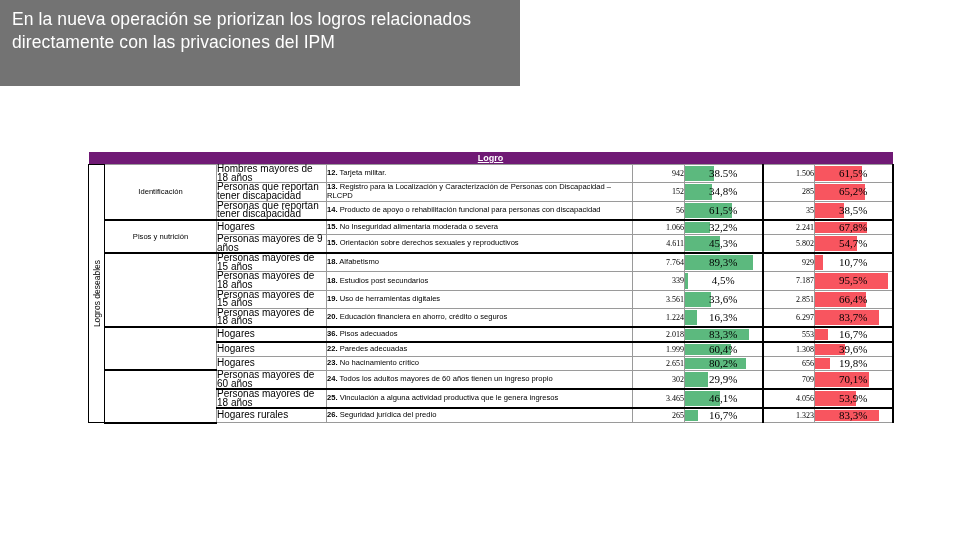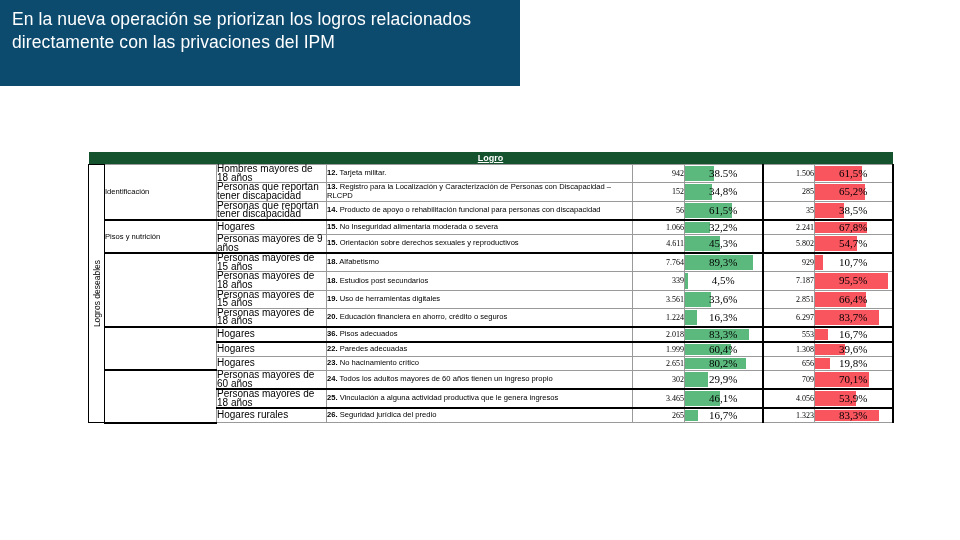--- a/index.html
+++ b/index.html
@@ -1,31 +1,31 @@
 <!DOCTYPE html>
 <html><head>
 <meta charset="utf-8">
 <style>
   html,body{margin:0;padding:0;}
   body{width:960px;height:540px;background:#ffffff;font-family:"Liberation Sans",sans-serif;overflow:hidden;position:relative;}
 
-  #title-banner{position:absolute;left:0;top:0;width:520px;height:86px;background:#0c4a6e;box-sizing:border-box;padding:8px 10px 0 12px;}
+  #title-banner{position:absolute;left:0;top:0;width:520px;height:86px;background:#737373;box-sizing:border-box;padding:8px 10px 0 12px;}
   #title-banner .ttl{color:#ffffff;font-size:17.5px;line-height:23px;letter-spacing:.1px;}
 
   #table-wrap{position:absolute;left:88px;top:152px;width:804px;}
   table.ipm{border-collapse:collapse;table-layout:fixed;width:804px;background:#fff;}
   table.ipm td,table.ipm th{border:1px solid #9a9a9a;padding:0;vertical-align:middle;}
 
-  .hdr{background:#14532d;height:12px;border:none !important;}
+  .hdr{background:#701a75;height:12px;border:none !important;}
   .hdr .hdr-lbl{color:#ffffff;font-size:9px;font-weight:bold;text-decoration:underline;text-align:center;display:block;line-height:12px;}
 
   .vert{width:16px;background:#fff;border:1px solid #000 !important;position:relative;}
   .vert span{display:block;writing-mode:vertical-rl;transform:rotate(180deg);font-size:8.5px;text-align:center;white-space:nowrap;margin:0 auto;}
 
-  .cat{width:112px;text-align:left;font-size:7.6px;padding:1px 2px;line-height:9px;}
+  .cat{width:112px;text-align:center;font-size:7.6px;padding:1px 2px;line-height:9px;}
   .unit{width:110px;font-size:10px;padding:1px 3px;line-height:8.6px;}
   .ach{width:306px;font-size:7.6px;padding:1px 4px;line-height:8.8px;margin-left:48px;}
   .ach b{font-weight:bold;}
   .num{width:52px;text-align:right;font-size:8px;padding:1px 5px 1px 2px;font-family:"Liberation Serif",serif;}
   .pct{width:78px;position:relative;padding:0;overflow:hidden;}
   .pct .bar{position:absolute;left:0;top:1px;bottom:1px;}
   .pct .bar.g{background:#5cb97e;}
   .pct .bar.r{background:#f8555f;}
   .pct .v{position:relative;display:block;text-align:center;font-size:11px;line-height:13px;font-family:"Liberation Serif",serif;color:#000;}
 

